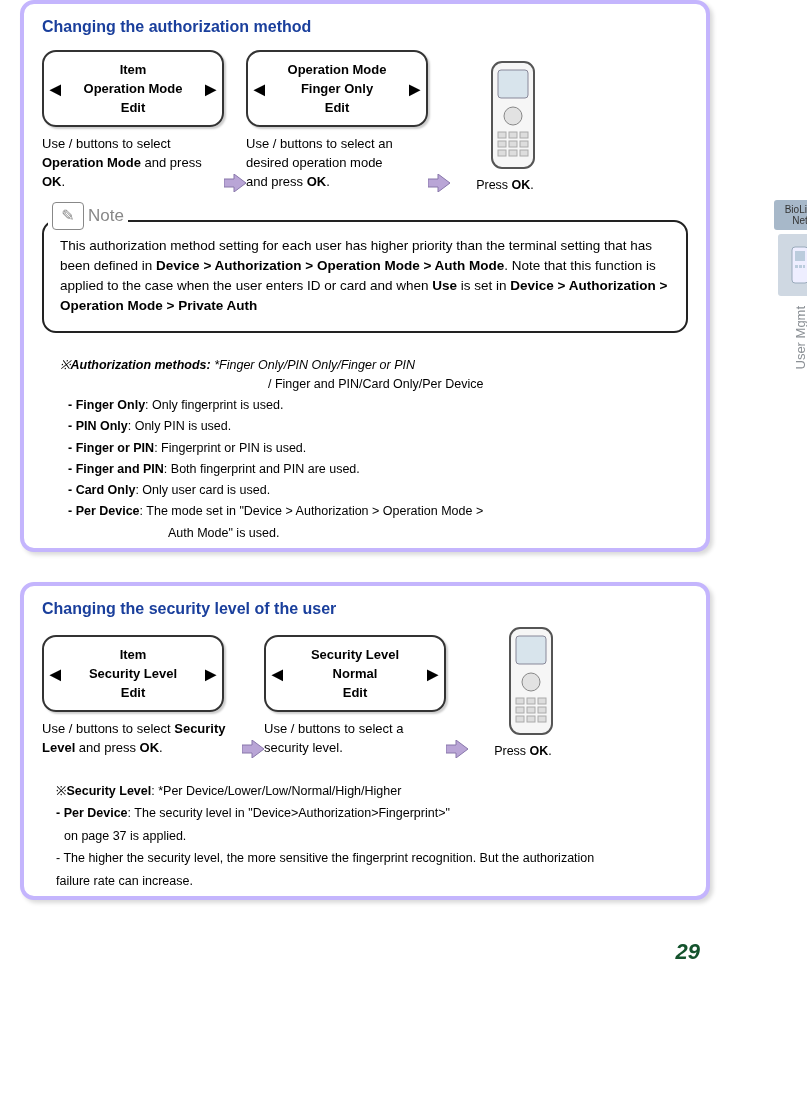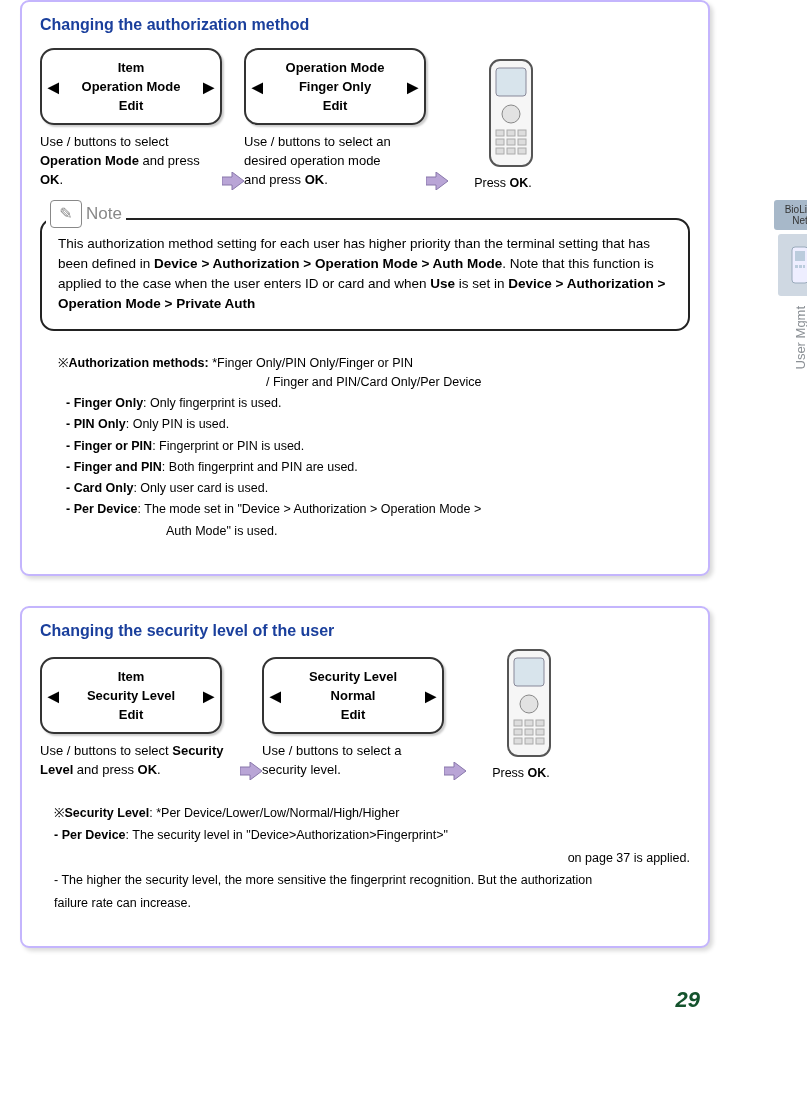--- a/index.html
+++ b/index.html
@@ -10,24 +10,24 @@
     width: 807px;
     color: #000;
     background: #fff;
   }
   .page {
     padding: 0 20px 10px 20px;
     position: relative;
     width: 690px;
   }
   .card {
-    border: 2px solid #c4b5fd;
-    border-radius: 9px;
+    border: 4px solid #c4b5fd;
+    border-radius: 14px;
     box-shadow: 3px 3px 4px rgba(0,0,0,0.15);
-    padding: 14px 18px 32px 18px;
+    padding: 14px 18px 4px 18px;
     margin-bottom: 30px;
     background: #fff;
   }
   .card-title {
     color: #1a3f9c;
     font-weight: bold;
     font-size: 16px;
     margin: 0 0 14px 0;
   }
   .row {
@@ -119,31 +119,31 @@
     padding: 14px 16px 14px 16px;
     font-size: 13.5px;
     line-height: 1.5;
   }
   .methods {
     margin-top: 22px;
     padding-left: 26px;
     font-size: 12.5px;
     line-height: 1.7;
   }
-  .methods .hdr { margin-left: -8px; }
+  .methods .hdr { margin-left: -8px; font-style: italic; }
   .methods .sub { margin-left: 200px; margin-top: -2px; }
   .methods .item { margin-left: 0; }
   .methods .indent2 { margin-left: 100px; }
   .sec-levels {
     margin-top: 22px;
     padding-left: 14px;
     font-size: 12.5px;
     line-height: 1.8;
   }
-  .sec-levels .indent { margin-left: 8px; text-align: right; }
+  .sec-levels .indent { margin-left: 8px; }
   .side-tab {
     position: absolute;
     right: -96px;
     top: 200px;
     width: 52px;
     text-align: center;
   }
   .side-tab .badge {
     background: #a7b8c9;
     color: #333;

